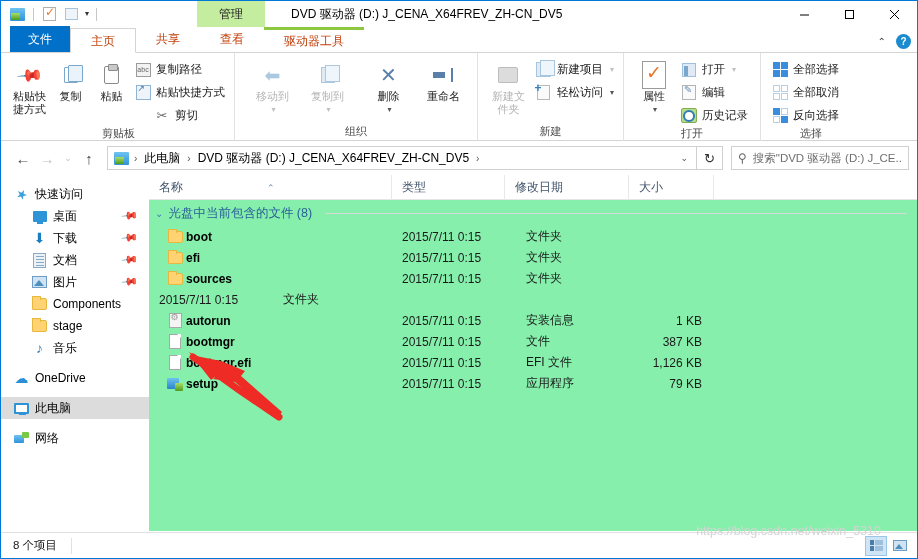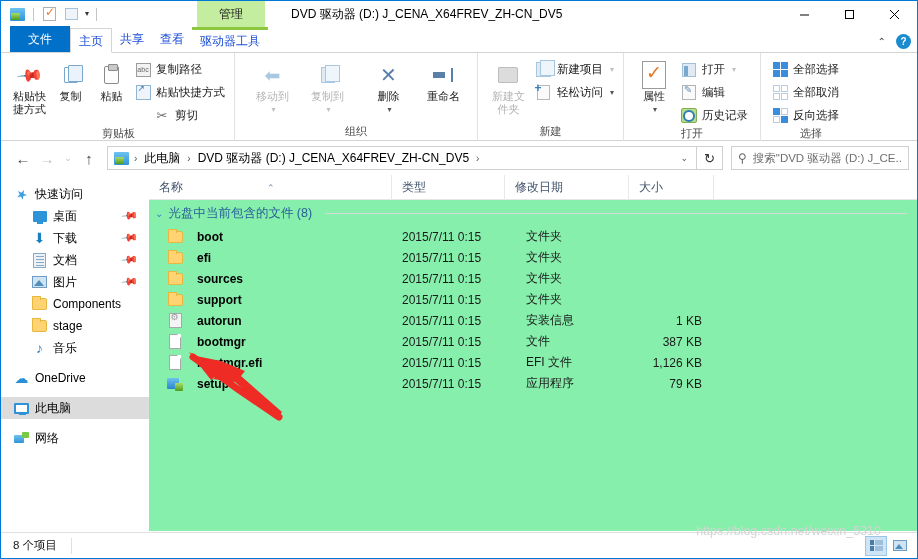--- a/index.html
+++ b/index.html
@@ -93,23 +93,23 @@
     height: 26px;
     background: #ffffff;
     display: flex;
     align-items: flex-end;
     position: relative;
     border-bottom: 1px solid #d4d4d4;
   }
   .tab {
     height: 25px;
     line-height: 25px;
-    padding: 0 8px;
+    padding: 0 20px;
     font-size: 12px;
-    color: #1d4ed8;
+    color: #c2410c;
     position: relative;
     white-space: nowrap;
   }
   .tab-file {
     background: #0070c9;
     color: #ffffff;
     padding: 0 18px;
     margin-left: 9px;
     height: 26px; line-height: 26px;
   }
@@ -468,21 +468,21 @@
   .group-title { font-size: 12.5px; color: #2a6099; white-space: nowrap; }
   .group-line { flex: 1; height: 1px; background: #d8d8d8; margin-left: 8px; margin-right: 10px; }
 
   .filerow {
     height: 21px;
     display: flex; align-items: center;
     font-size: 12px; color: #000;
   }
   .fr-name {
     width: 243px; flex: 0 0 243px;
-    display: flex; align-items: center; gap: 14px;
+    display: flex; align-items: center; gap: 3px;
     padding-left: 18px;
     font-weight: bold;
   }
   .fr-date { width: 124px; flex: 0 0 124px; padding-left: 10px; color: #1a1a1a; }
   .fr-type { width: 113px; flex: 0 0 113px; padding-left: 10px; color: #1a1a1a; }
   .fr-size { width: 85px; flex: 0 0 85px; padding-right: 12px; text-align: right; color: #1a1a1a; }
   .fr-ico { width: 16px; height: 16px; flex: 0 0 16px;
     display: inline-flex; align-items: center; justify-content: center; }
 
   .i-file { width: 12px; height: 15px; background: #fff; border: 1px solid #a8a8a8; position: relative; }
@@ -918,26 +918,20 @@
           <span class="fr-ico">
               <span class="i-folder"></span>
             </span>
           <span>sources</span>
         </div>
         <div class="fr-date">2015/7/11 0:15</div>
         <div class="fr-type">文件夹</div>
         <div class="fr-size"></div>
       </div>
       <div class="filerow">
-        <div class="fr-name">
-          <span class="fr-ico">
-              <span class="i-folder"></span>
-            </span>
-          <span>support</span>
-        </div>
         <div class="fr-date">2015/7/11 0:15</div>
         <div class="fr-type">文件夹</div>
         <div class="fr-size"></div>
       </div>
       <div class="filerow">
         <div class="fr-name">
           <span class="fr-ico">
               <span class="i-inf"></span>
             </span>
           <span>autorun</span>

